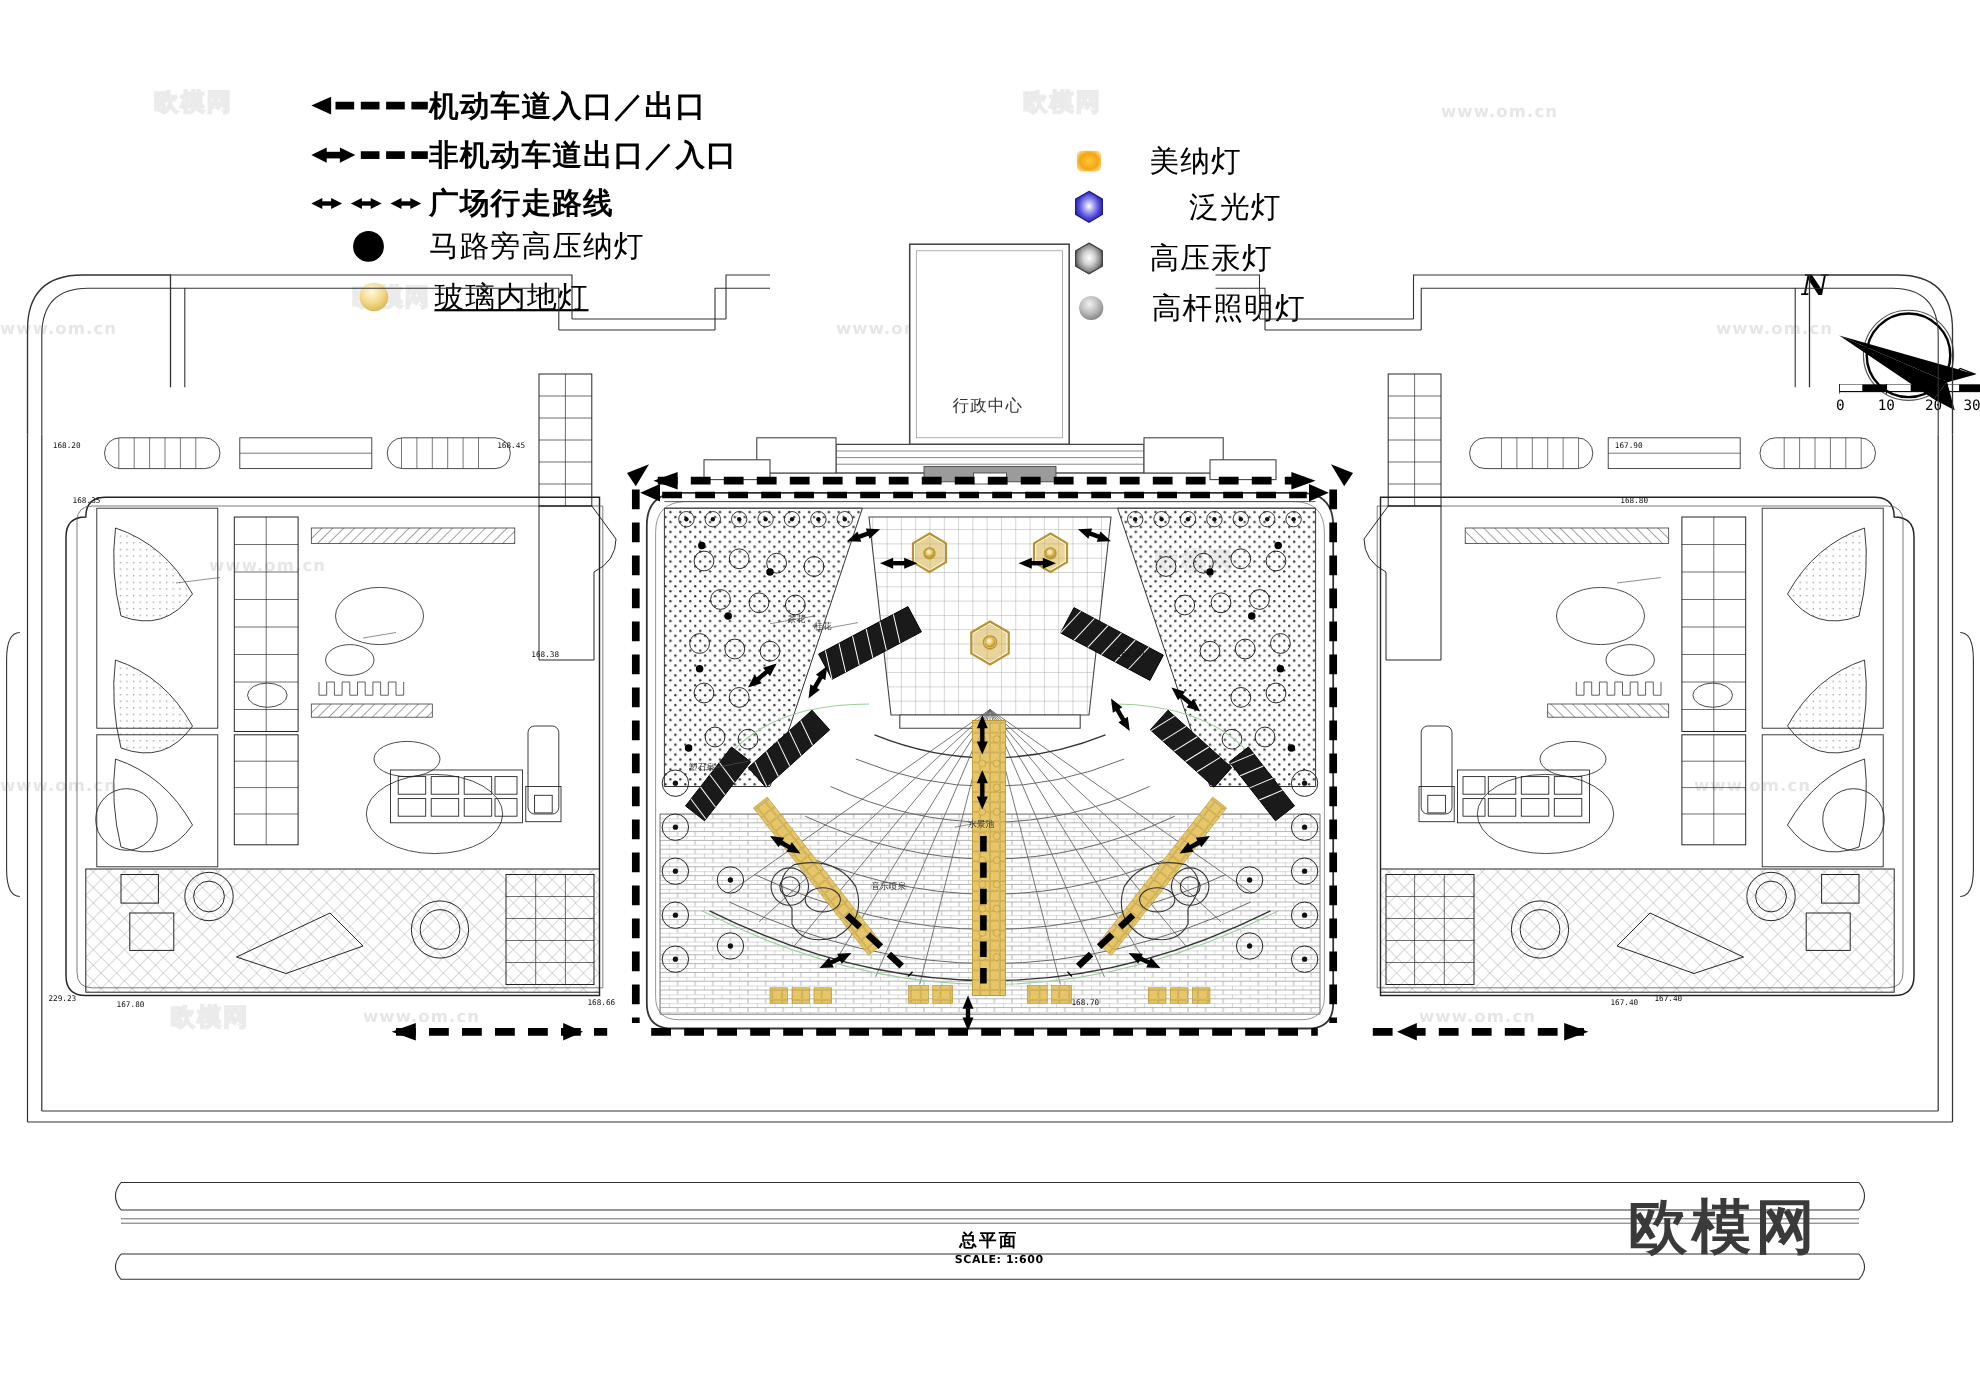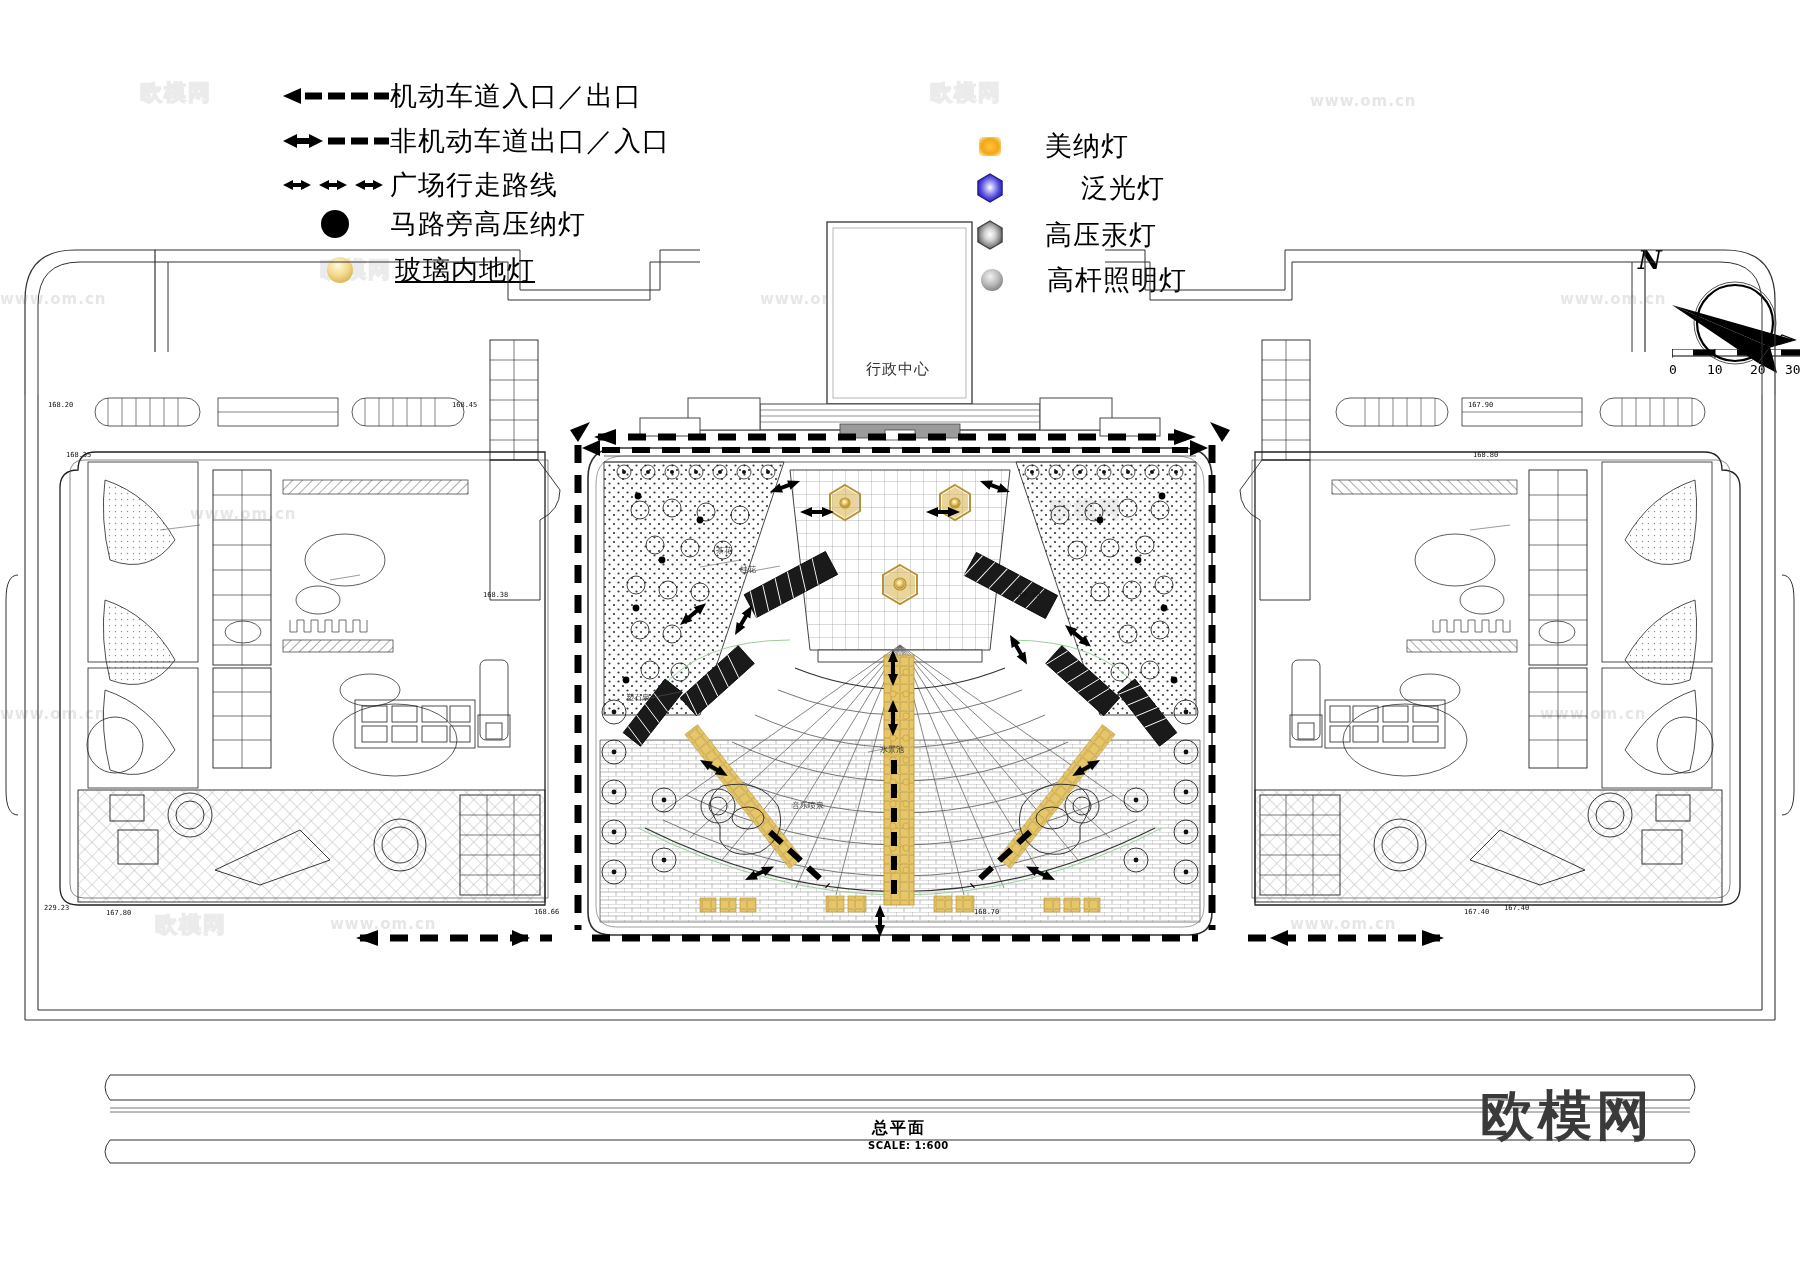--- a/index.html
+++ b/index.html
@@ -46,21 +46,21 @@
   .leg-row {
     position: absolute;
     display: flex;
     align-items: center;
     white-space: nowrap;
   }
   .leg-sym { width: 110px; display: flex; align-items: center; justify-content: center; }
   .leg-lbl {
     font-family: "DejaVu Sans", "Liberation Sans", sans-serif;
     font-size: 27px;
-    font-weight: 400;
+    font-weight: 700;
     letter-spacing: 1px;
   }
   .leg-lbl.serif {
     font-family: "DejaVu Serif", "Liberation Serif", serif;
     font-weight: 400;
   }
 
   
   .dot-black { width: 28px; height: 28px; border-radius: 50%; background: #000; }
   .dot-gold  {
@@ -1097,21 +1097,21 @@
   <div class="elev-txt" style="left:106px;top:909px;">167.80</div>
   <div class="elev-txt" style="left:534px;top:908px;">168.66</div>
 
   <div class="elev-txt" style="left:1468px;top:401px;">167.90</div>
   <div class="elev-txt" style="left:1473px;top:451px;">168.80</div>
   <div class="elev-txt" style="left:1015px;top:591px;">168.20</div>
   <div class="elev-txt" style="left:974px;top:908px;">168.70</div>
   <div class="elev-txt" style="left:1464px;top:908px;">167.40</div>
   <div class="elev-txt" style="left:1504px;top:904px;">167.40</div>
 
-  <div class="plaza-txt" style="left:716px;top:545px;font-family:Liberation Serif, serif;">茶花</div>
+  <div class="plaza-txt" style="left:716px;top:557px;font-family:Liberation Serif, serif;">茶花</div>
   <div class="plaza-txt" style="left:740px;top:564px;">桂花</div>
   <div class="plaza-txt" style="left:626px;top:692px;">塑石泉</div>
   <div class="plaza-txt" style="left:880px;top:744px;">水景池</div>
   <div class="plaza-txt" style="left:792px;top:800px;">音乐喷泉</div>
 
   <div class="title-main" style="left:872px;top:1118px;">总平面</div>
   <div class="title-sub" style="left:868px;top:1140px;">SCALE:  1:600</div>
 
   <div class="wm-big" style="left:1480px;top:1080px;">欧模网</div>
 

